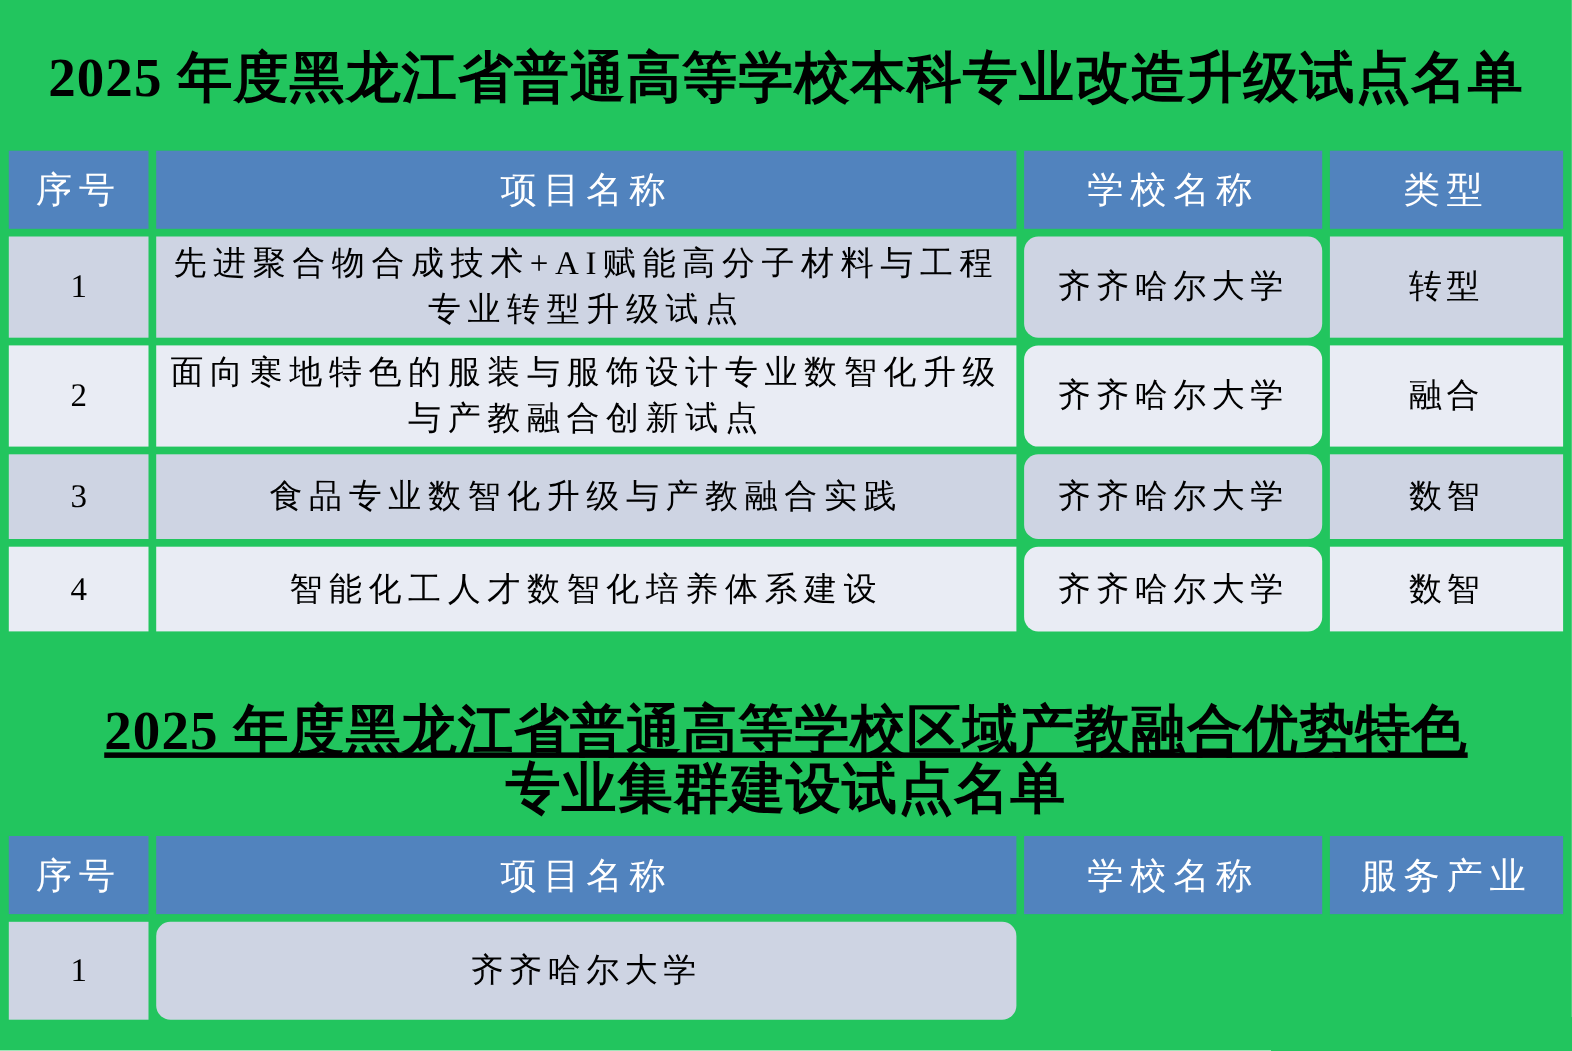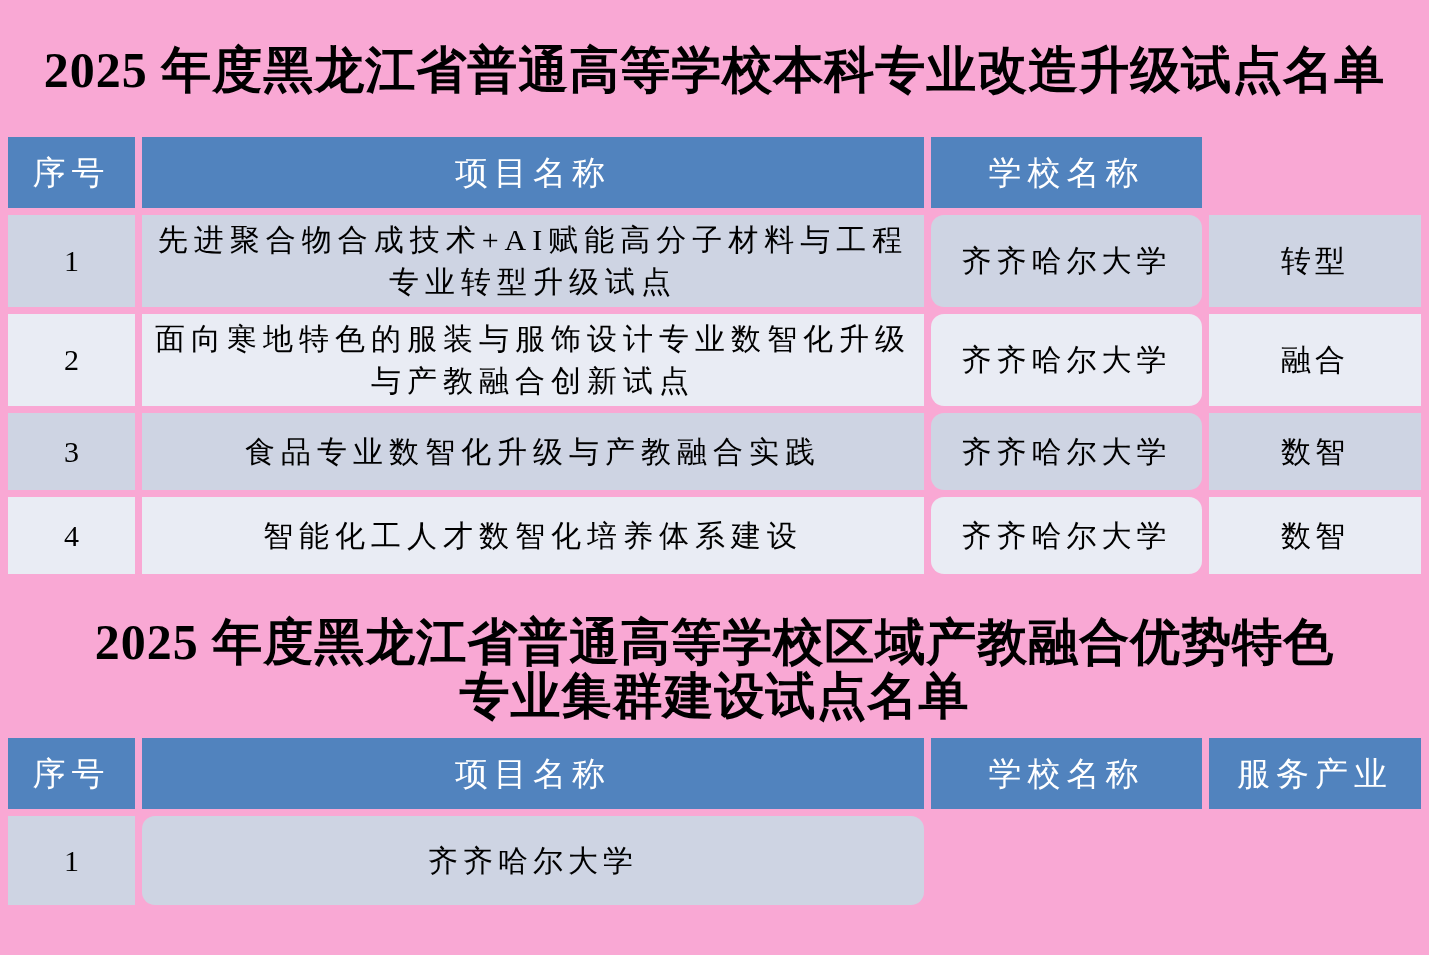--- a/index.html
+++ b/index.html
@@ -8,38 +8,39 @@
     background: #ffffff;
     width: 1429px;
     height: 955px;
     overflow: hidden;
     font-family: "Liberation Serif", "DejaVu Serif", serif;
   }
   .page {
     position: relative;
     width: 1429px;
     height: 955px;
-    background: #f9a8d4;
+    background: #22c55e;
   }
   .doc-title {
     font-family: "Liberation Serif", "DejaVu Serif", serif;
     font-weight: 800;
     font-size: 50px;
     line-height: 57px;
     color: #000000;
     text-align: center;
     letter-spacing: 1px;
     white-space: nowrap;
   }
   .doc-title.first {
     padding-top: 42px;
   }
   .doc-title.second-l1 {
-    margin-top: 40px;
+    margin-top: 62px;
     white-space: nowrap;
+    text-decoration: underline;
   }
   .doc-title.second-l2 {
     white-space: nowrap;
     font-family: Liberation Mono, monospace;
   }
   .tbl {
     margin: 38px 8px 0 8px; 
   }
   .tbl.tbl2 {
     margin-top: 10px;
@@ -84,20 +85,21 @@
 
 <div class="page">
 
   <div class="doc-title first">2025 年度黑龙江省普通高等学校本科专业改造升级试点名单</div>
 
   <div class="tbl">
     <div class="t-row head">
       <div class="cell h82">序号</div>
       <div class="cell h82">项目名称</div>
       <div class="cell h82">学校名称</div>
+      <div class="cell h82">类型</div>
     </div>
 
     <div class="t-row band-dark">
       <div class="cell no h92">1</div>
       <div class="cell project h92">先进聚合物合成技术+AI赋能高分子材料与工程专业转型升级试点</div>
       <div class="cell school h92">齐齐哈尔大学</div>
       <div class="cell type h92">转型</div>
     </div>
 
     <div class="t-row band-light">

